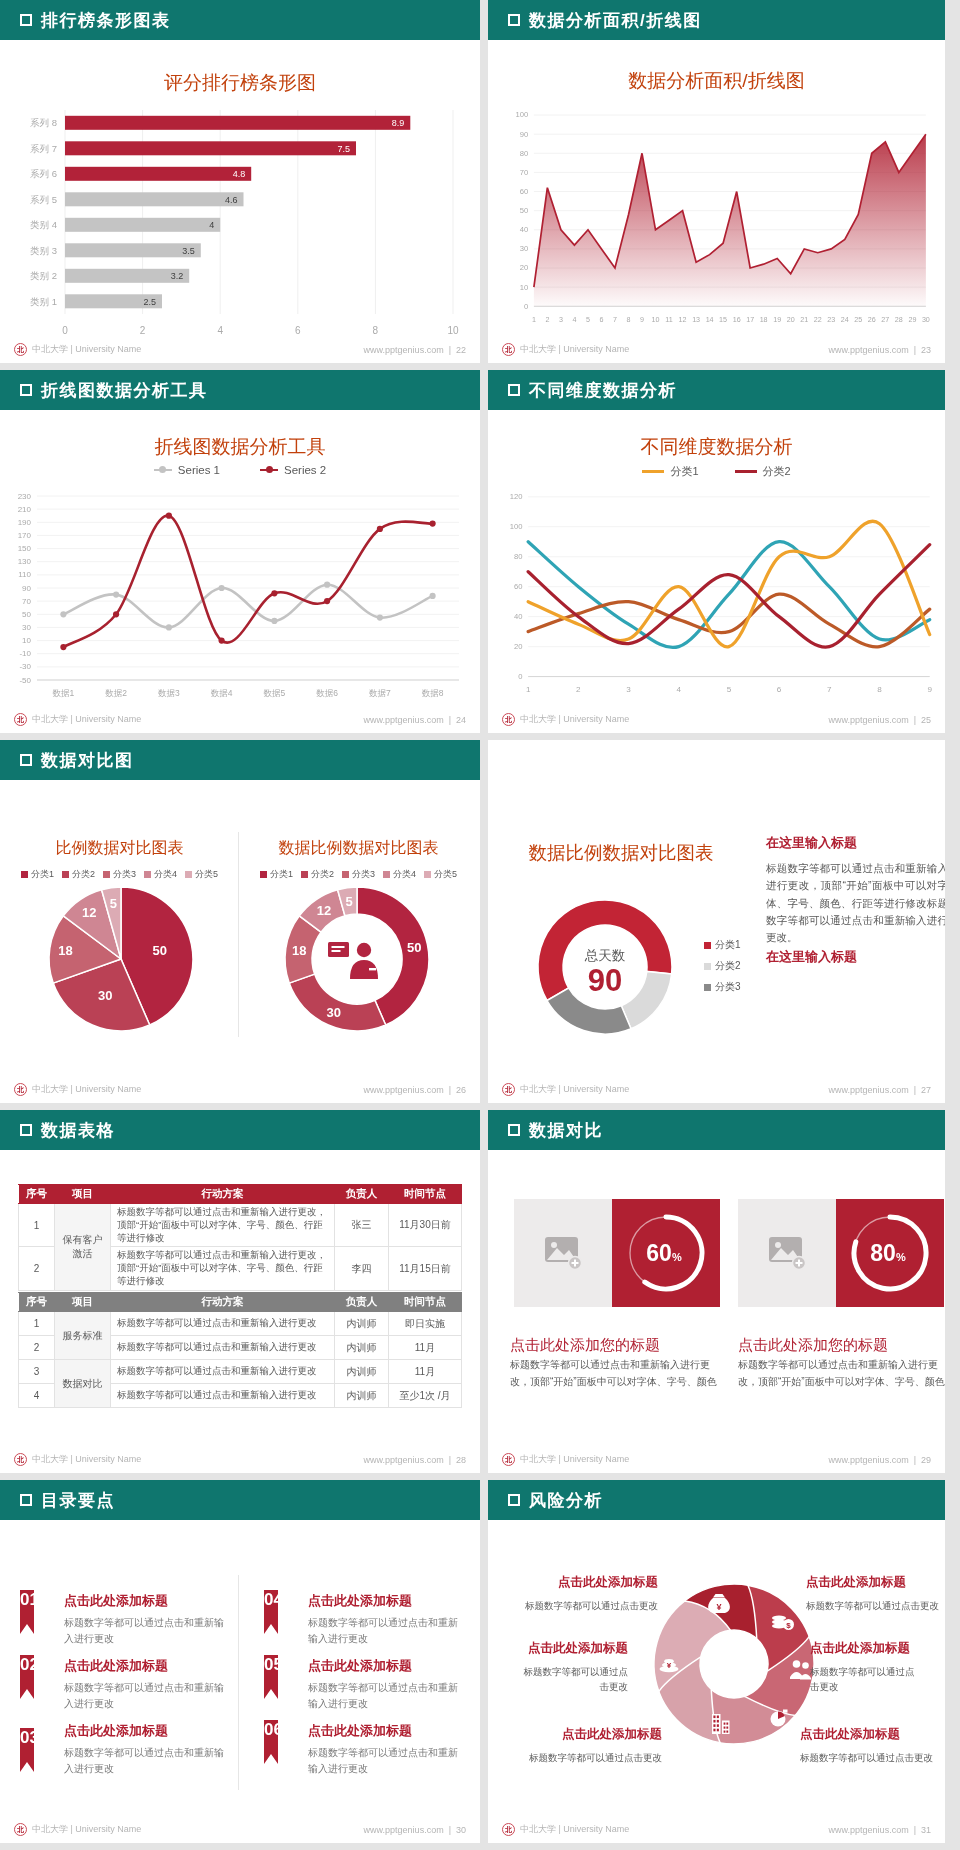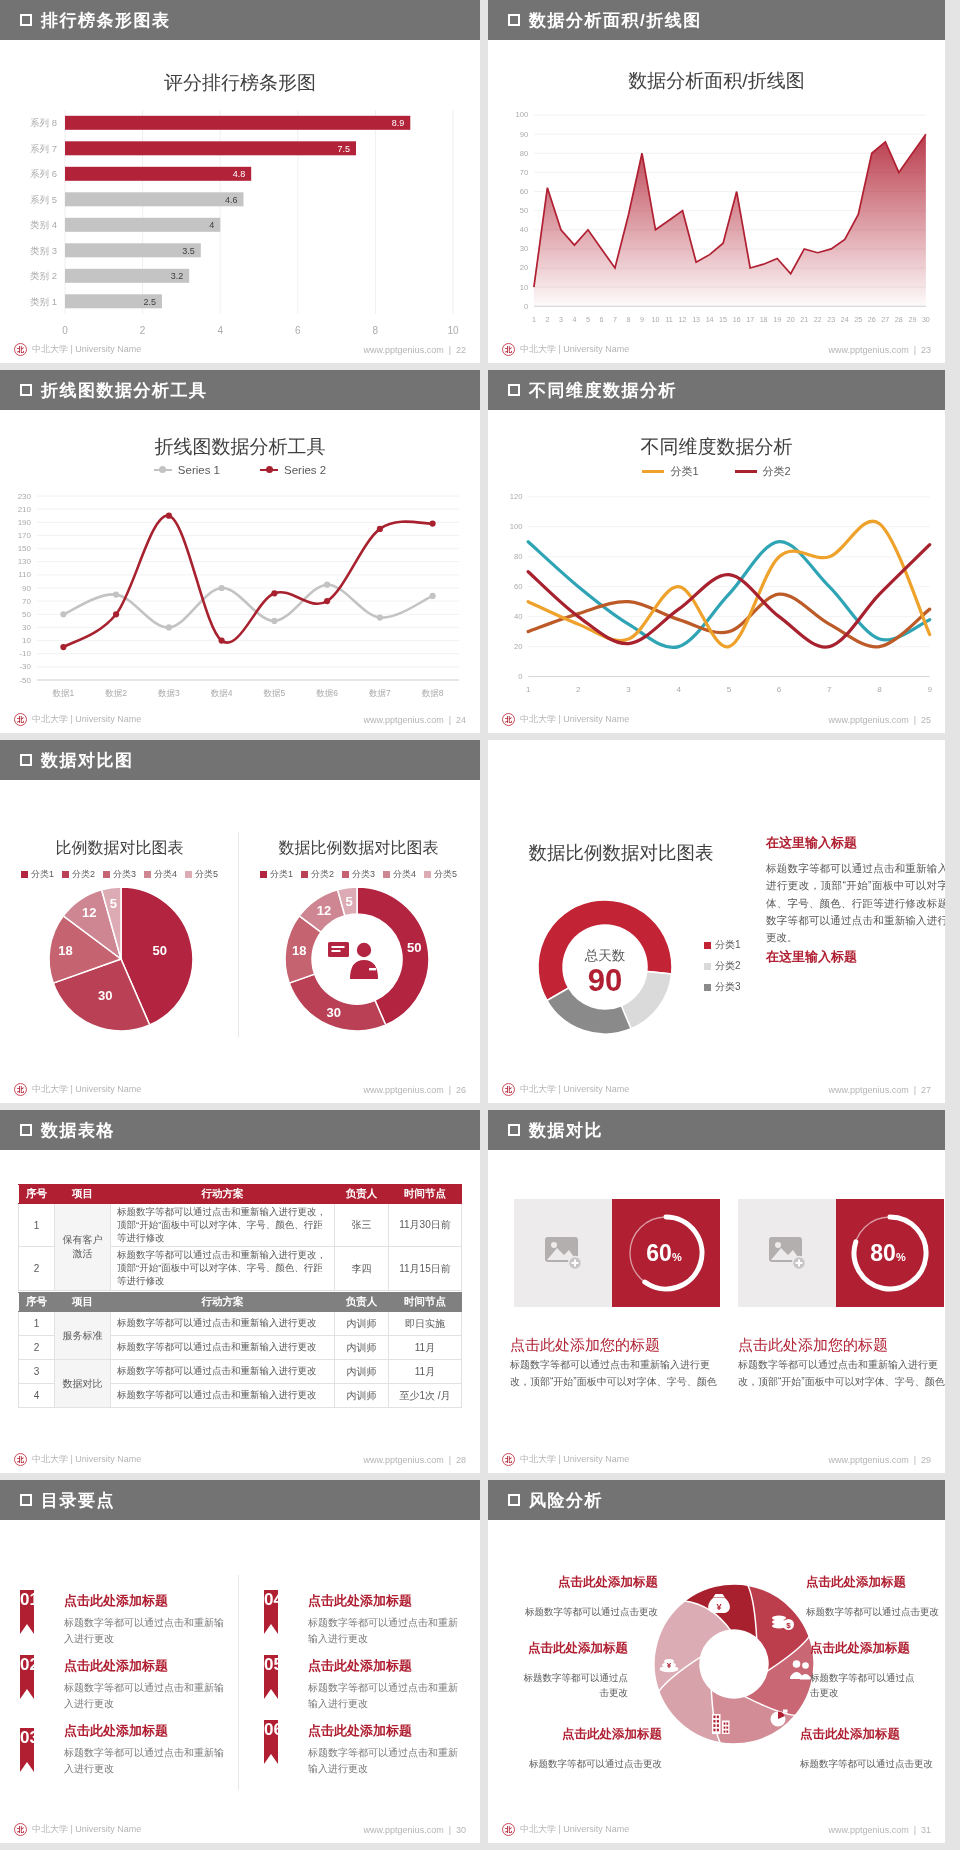--- a/index.html
+++ b/index.html
@@ -1,29 +1,29 @@
 <!DOCTYPE html>
 <html><head>
 <meta charset="utf-8">
 <style>
 *{box-sizing:border-box;margin:0;padding:0}
 html,body{margin:0}
 body{width:960px;background:#E4E4E4;font-family:"Liberation Sans","DejaVu Sans",sans-serif}
 .sheet{display:grid;grid-template-columns:480px 457px;grid-auto-rows:363px;gap:7px 8px;padding-right:15px}
 .slide{position:relative;background:#fff;overflow:hidden}
-.shead{height:40px;background:#737373;display:flex;align-items:center;gap:9px;padding-left:20px}
+.shead{height:40px;background:#0f766e;display:flex;align-items:center;gap:9px;padding-left:20px}
 .hbox{width:12px;height:12px;border:2.5px solid #fff;flex:none}
 .shead h2{color:#fff;font-size:17px;font-weight:bold;letter-spacing:1.5px;white-space:nowrap}
 .sbody{position:absolute;inset:40px 0 0 0}
 .sfoot{position:absolute;left:14px;right:14px;bottom:7px;display:flex;justify-content:space-between;align-items:center;font-size:9px;color:#B5B5B5}
 .flft{display:flex;gap:5px;align-items:center}
 .frgt{display:flex;gap:5px;align-items:center}
 .logo{width:13px;height:13px;border:1px solid #CC4B57;border-radius:50%;color:#B02032;font-size:7px;line-height:11px;text-align:center;font-weight:bold;flex:none}
 .abs{position:absolute}
-.ct{position:absolute;left:0;right:0;text-align:center;color:#404040;font-size:19px}
+.ct{position:absolute;left:0;right:0;text-align:center;color:#c2410c;font-size:19px}
 svg{display:block}
 .legend{position:absolute;display:flex;justify-content:center;align-items:center;color:#595959}
 .leg-item{display:flex;align-items:center;gap:6px}
 .lm{display:inline-block;width:18px;height:2.5px;background:var(--c,#999);position:relative}
 .lm::after{content:"";position:absolute;left:5.5px;top:-2.3px;width:7px;height:7px;border-radius:50%;background:var(--c,#999)}
 .lm2{display:inline-block;width:22px;height:3px;background:var(--c,#999)}
 .sw{display:inline-block;width:7px;height:7px;background:var(--c,#999);flex:none}
 .rh{font-size:13px;color:#B02032;font-weight:bold}
 .rp{font-size:10.5px;color:#595959;line-height:1.65;text-align:justify;margin-top:8px}
 .tbl{border-collapse:collapse;font-size:10px;color:#595959;table-layout:fixed}
@@ -37,21 +37,21 @@
 .grp{background:#F5F5F5}
 .card{display:flex;width:206px;height:108px}
 .card-img{width:98px;background:#EDEBEB;display:flex;align-items:center;justify-content:center}
 .card-red{width:108px;background:#B02032}
 .cardh{font-size:15px;color:#B02032;font-weight:normal}
 .cardp{font-size:10px;color:#595959;line-height:1.7}
 .badge{width:14px;height:44px;background:#B02032;clip-path:polygon(0 0,100% 0,100% 100%,50% 77%,0 100%);color:#fff;font-size:17px;font-weight:bold;text-align:center;}
 .ih{font-size:13px;color:#B02032;font-weight:bold}
 .ib{font-size:10px;color:#7A7A7A;line-height:1.6;margin-top:5px}
 .co h3{font-size:12.5px;color:#B02032;font-weight:bold}
-.co p{font-size:9.5px;color:#595959;margin-top:14px;line-height:1.55}
+.co p{font-size:9.5px;color:#595959;margin-top:8px;line-height:1.55}
 .vdiv{width:1px;background:#E6E6E6}
 </style>
 </head>
 <body>
 
 <div class="sheet">
 
   <section class="slide">
     <div class="shead">
       <span class="hbox"></span>

